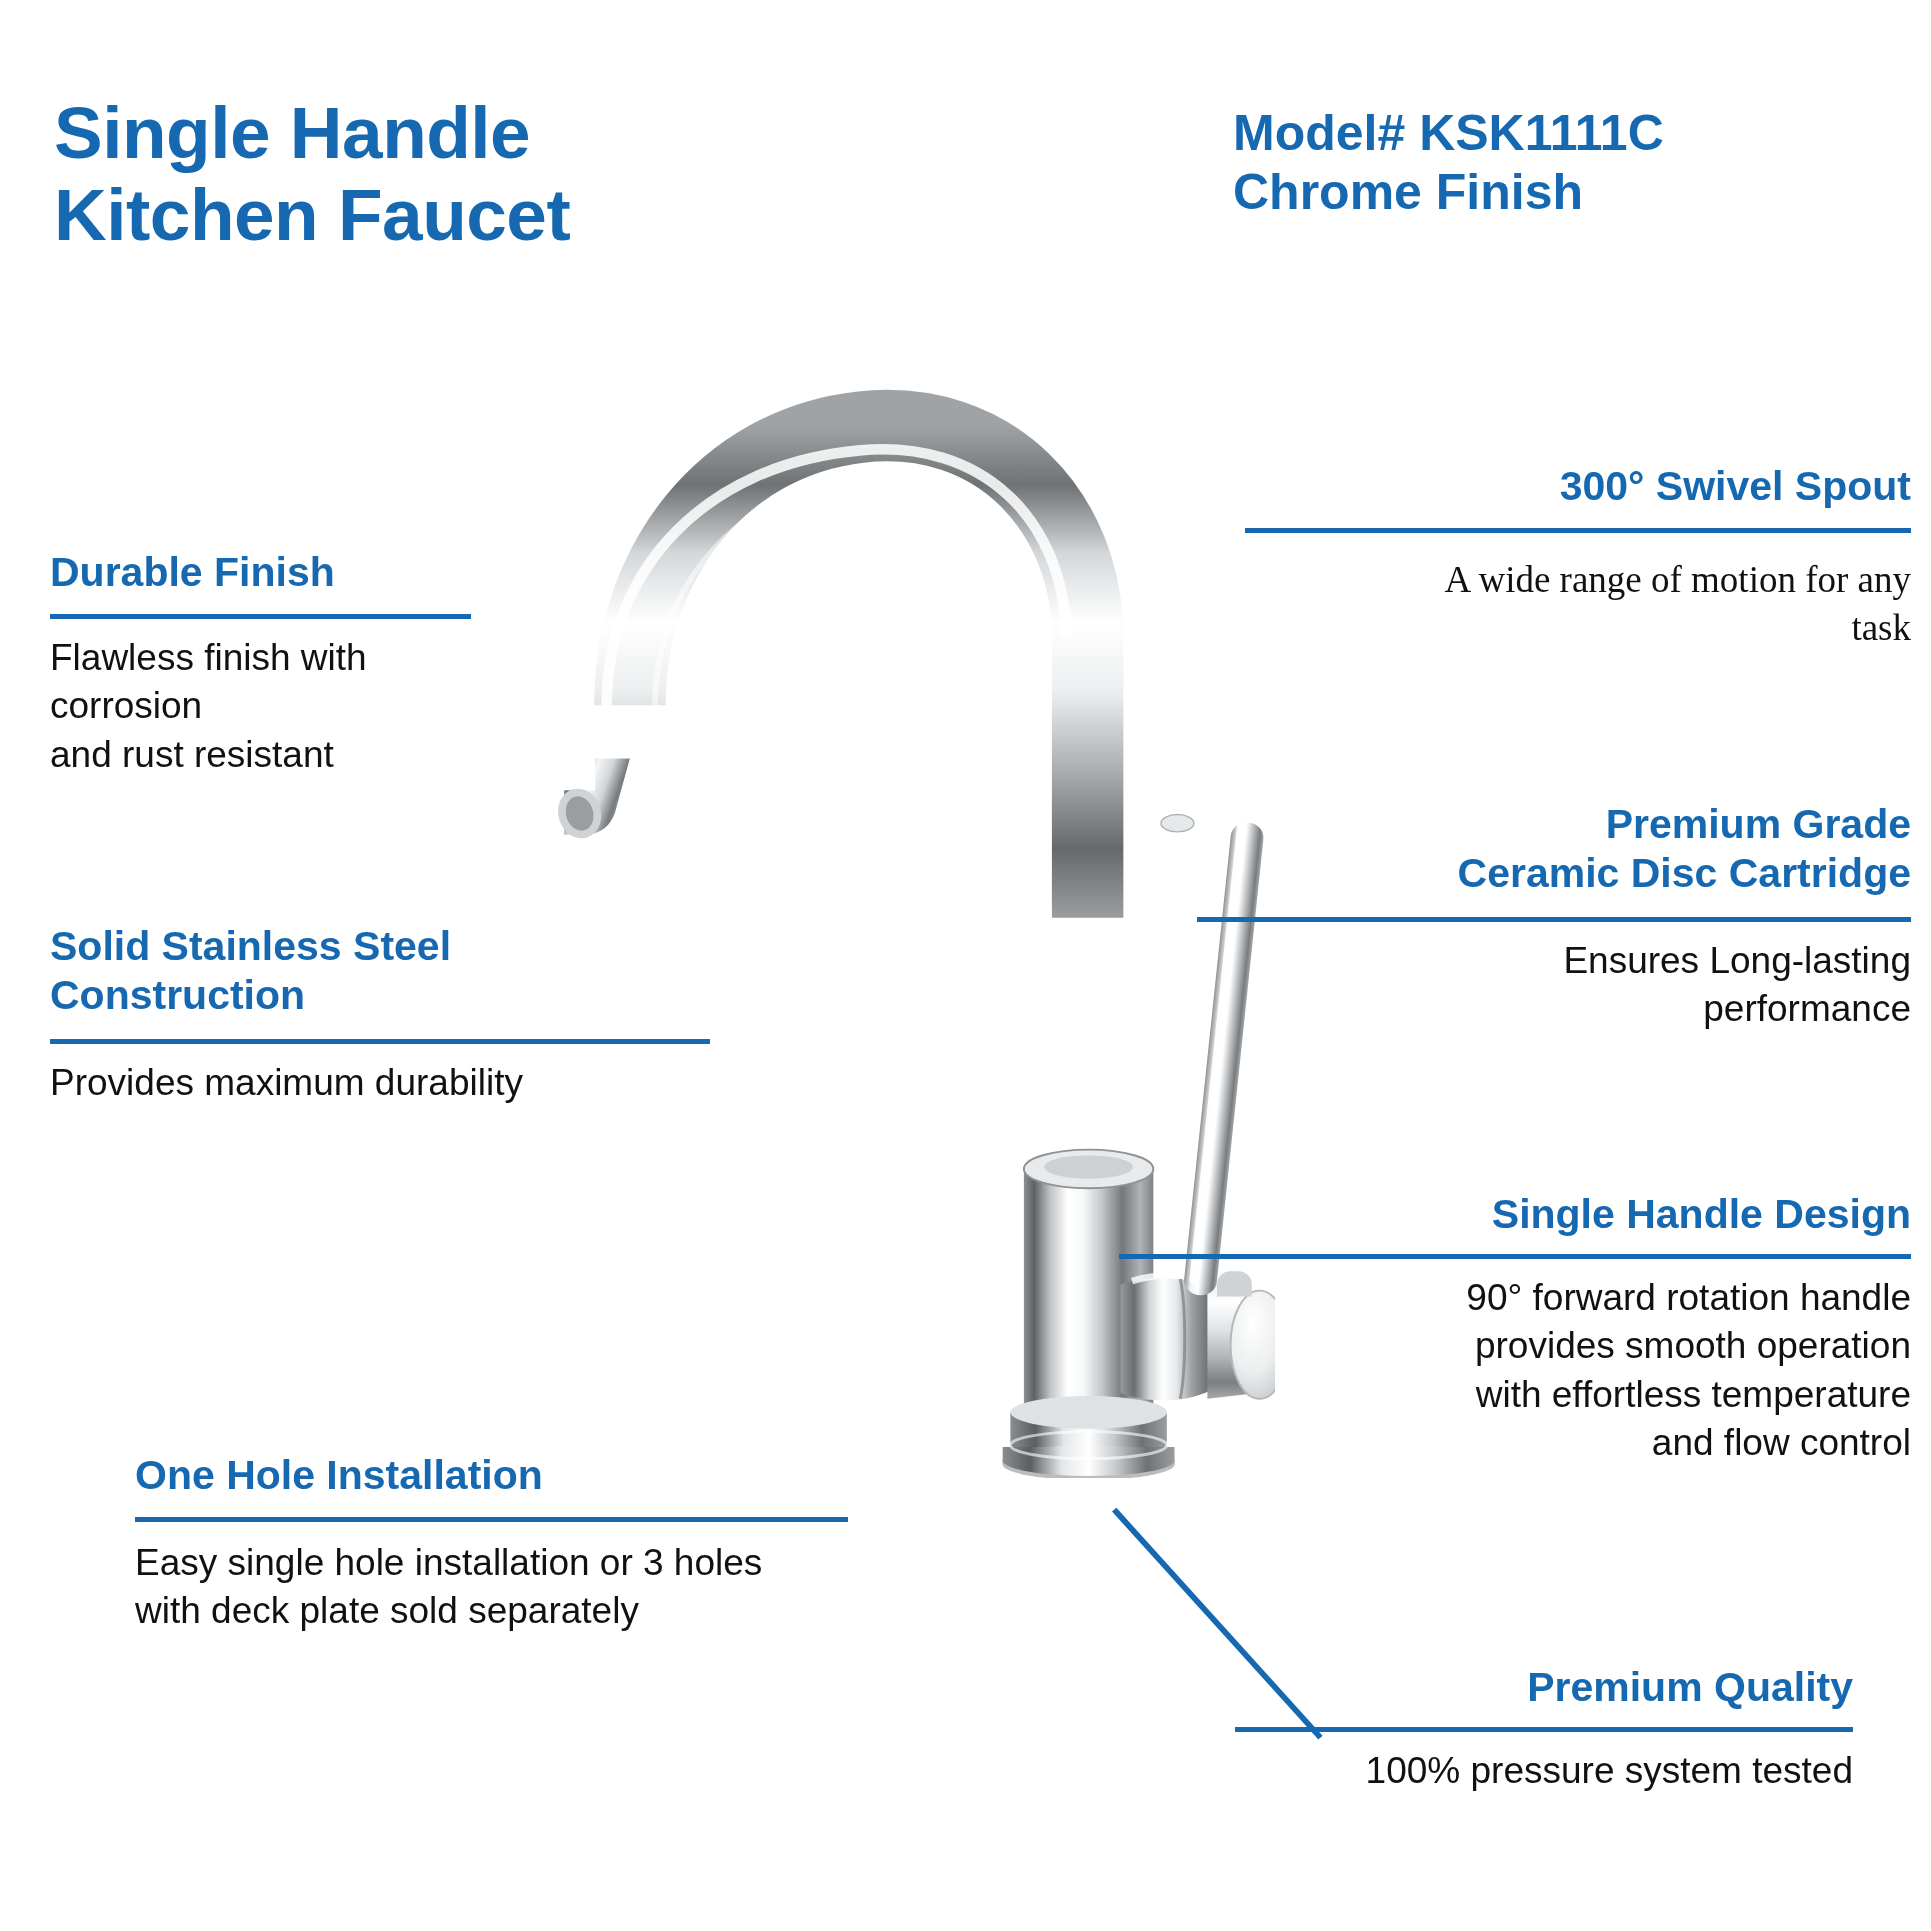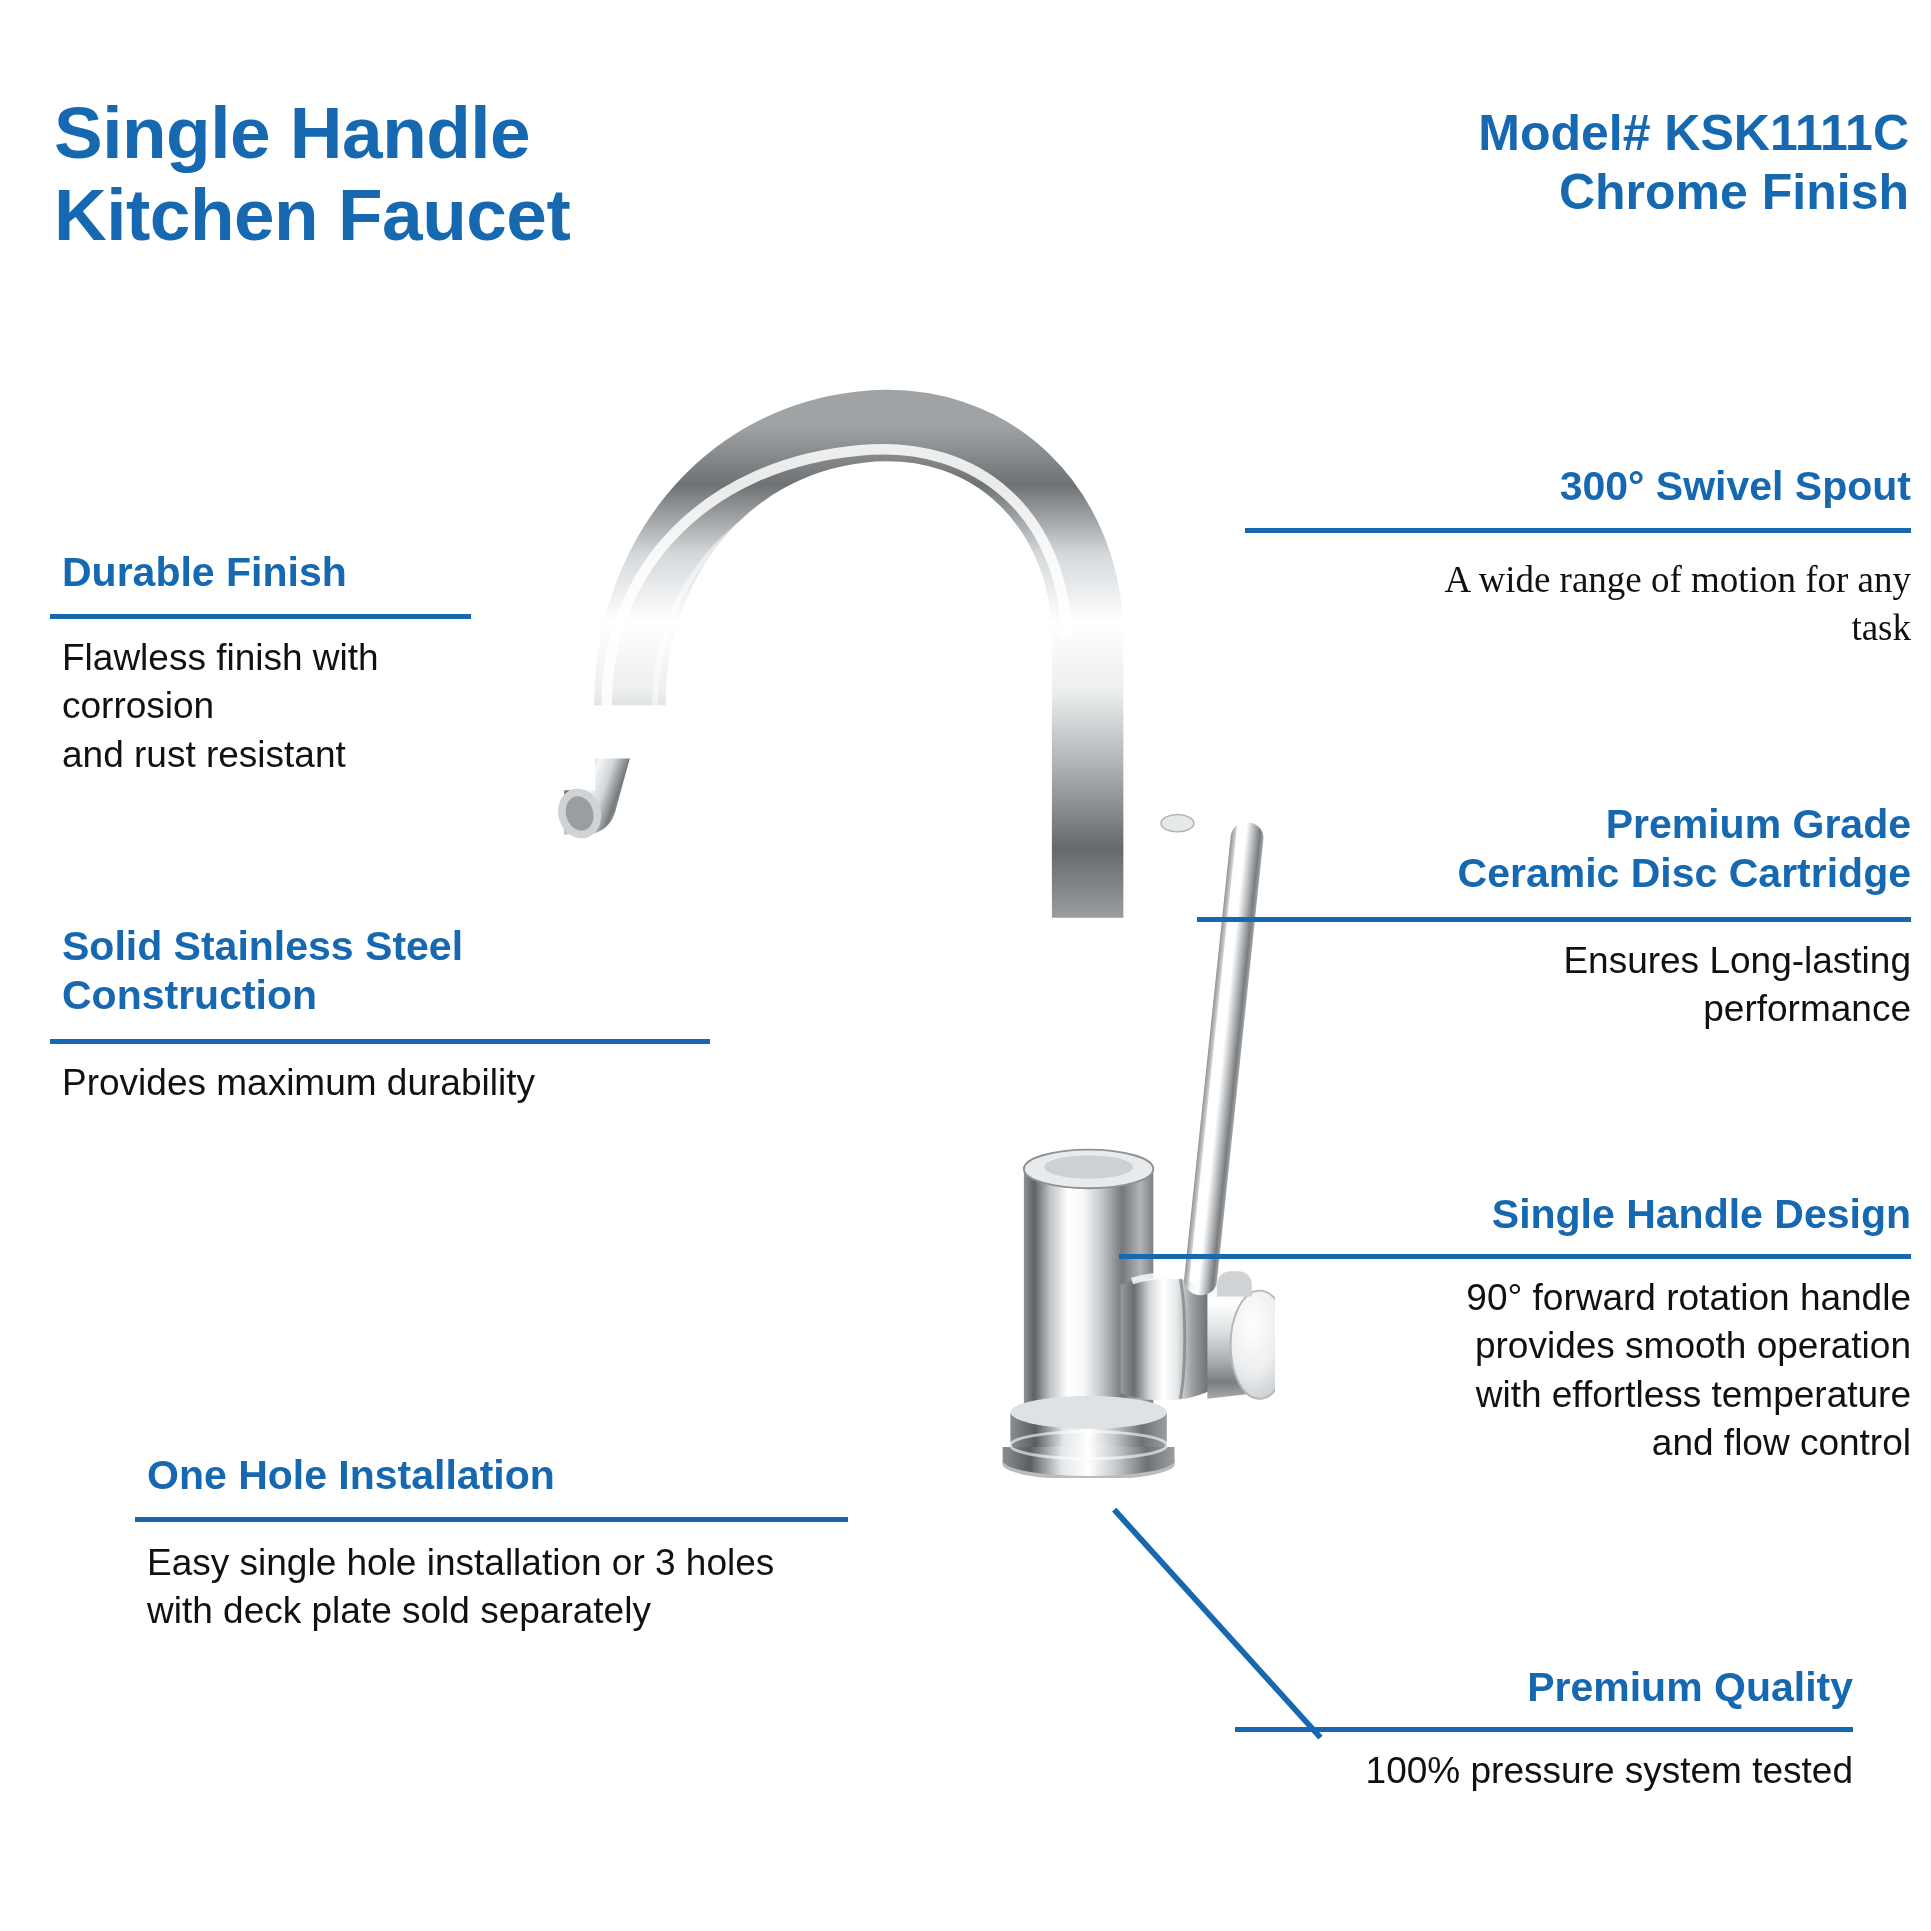--- a/index.html
+++ b/index.html
@@ -17,38 +17,38 @@
   
   #page-title{
     position:absolute;left:54px;top:92px;width:869px;
     color:#1668b0;font-weight:bold;font-size:73px;line-height:1.13;
     letter-spacing:-0.5px;
   }
   #page-title .ln{display:block;white-space:nowrap;}
 
   #model-block{
     position:absolute;right:50px;top:104px;width:676px;
-    text-align:right;color:#1668b0;font-weight:bold;font-size:50px;
+    color:#1668b0;font-weight:bold;font-size:50px;
     line-height:1.17;
   }
   #model-block .ln{display:block;white-space:nowrap;}
 
   
   .callout{position:absolute;}
   .callout .hd{
     color:#1668b0;font-weight:bold;font-size:41px;line-height:1.19;
     white-space:pre-line;
   }
   .callout .rule{
     height:4.8px;background:#1668b0;border:0;margin:0;
   }
   .callout .bd{
     color:#111111;font-size:37px;line-height:1.30;white-space:pre-line;
   }
-  .callout.left .hd,.callout.left .bd{text-align:left;margin-left:12px;}
+  .callout.left .hd,.callout.left .bd{text-align:left;}
   .callout.right .hd,.callout.right .bd{text-align:right;}
 
   
   #c-durable{left:50px;top:548px;width:618px;}
   #c-durable .rule{width:421px;margin-top:17.4px;}
   #c-durable .bd{margin-top:15.4px;width:434px;}
 
   #c-steel{left:50px;top:922px;width:734px;}
   #c-steel .rule{width:660px;margin-top:19.3px;}
   #c-steel .bd{margin-top:15.4px;}

